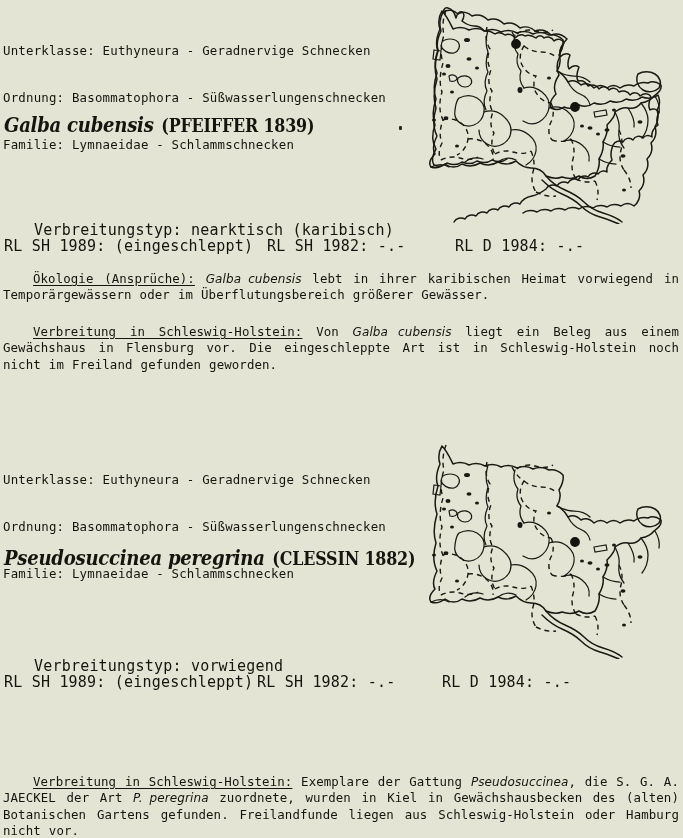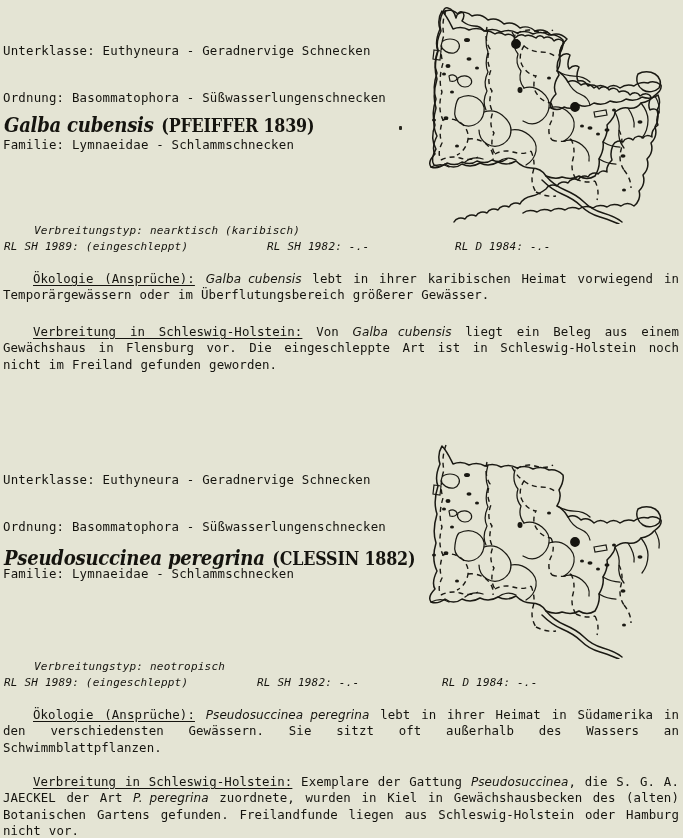--- a/index.html
+++ b/index.html
@@ -42,25 +42,24 @@
   .species-heading .sp-name {
     font-style: italic;
   }
   .species-heading .sp-author {
     font-style: normal;
     font-size: 18.5px;
     letter-spacing: -0.2px;
   }
   .meta-line {
     position: absolute;
-    font-size: 11px;
+    font-size: 15px;
     line-height: 15.6px;
     letter-spacing: 0.2px;
     white-space: pre;
-    font-style: italic;
   }
   .para {
     position: absolute;
     font-size: 12.4px;
     line-height: 16.4px;
     letter-spacing: 0.1px;
     text-align: justify;
     word-spacing: 0.5px;
   }
   .para .lead {
@@ -375,29 +374,26 @@
   <div class="taxon-block" style="left:3px; top:441px;">
     <div>Unterklasse: Euthyneura - Geradnervige Schnecken</div>
     <div>Ordnung: Basommatophora - Süßwasserlungenschnecken</div>
     <div>Familie: Lymnaeidae - Schlammschnecken</div>
   </div>
 
   <div class="species-heading" style="left:4px; top:545px;">
     <span class="sp-name">Pseudosuccinea peregrina</span><span style="display:inline-block;width:9px"></span><span class="sp-author">(CLESSIN 1882)</span>
   </div>
 
-  <div class="meta-line" style="left:34px; top:659px;">Verbreitungstyp: neotropisch</div>
+  <div class="meta-line" style="left:34px; top:659px;">Verbreitungstyp: vorwiegend</div>
 
   <div class="meta-line" style="left:4px; top:675px;">RL SH 1989: (eingeschleppt)</div>
   <div class="meta-line" style="left:257px; top:675px;">RL SH 1982: -.-</div>
   <div class="meta-line" style="left:442px; top:675px;">RL D 1984: -.-</div>
 
-  <div class="para" style="left:3px; top:707px; width:676px;">
-    <span style="display:inline-block;width:30px"></span><span class="lead">Ökologie (Ansprüche):</span><span> </span><span class="ital">Pseudosuccinea peregrina</span><span> lebt in ihrer Heimat in Südamerika in den verschiedensten Gewässern. Sie sitzt oft außerhalb des Wassers an Schwimmblattpflanzen.</span>
-  </div>
 
   <div class="para" style="left:3px; top:766px; width:676px;margin-top:8px;">
     <span style="display:inline-block;width:30px"></span><span class="lead">Verbreitung in Schleswig-Holstein:</span><span> Exemplare der Gattung </span><span class="ital">Pseudosuccinea</span><span>, die S. G. A. JAECKEL der Art </span><span class="ital">P. peregrina</span><span> zuordnete, wurden in Kiel in Gewächshausbecken des (alten) Botanischen Gartens gefunden. Freilandfunde liegen aus Schleswig-Holstein oder Hamburg nicht vor.</span>
   </div>
 
   <div class="map" style="left:412px; top:437px;">
     <svg viewBox="0 0 268 222" xmlns="http://www.w3.org/2000/svg">
       <path class="coast" d="M30,9
         C27,14 26,21 28,27
         C25,34 23,42 26,49

